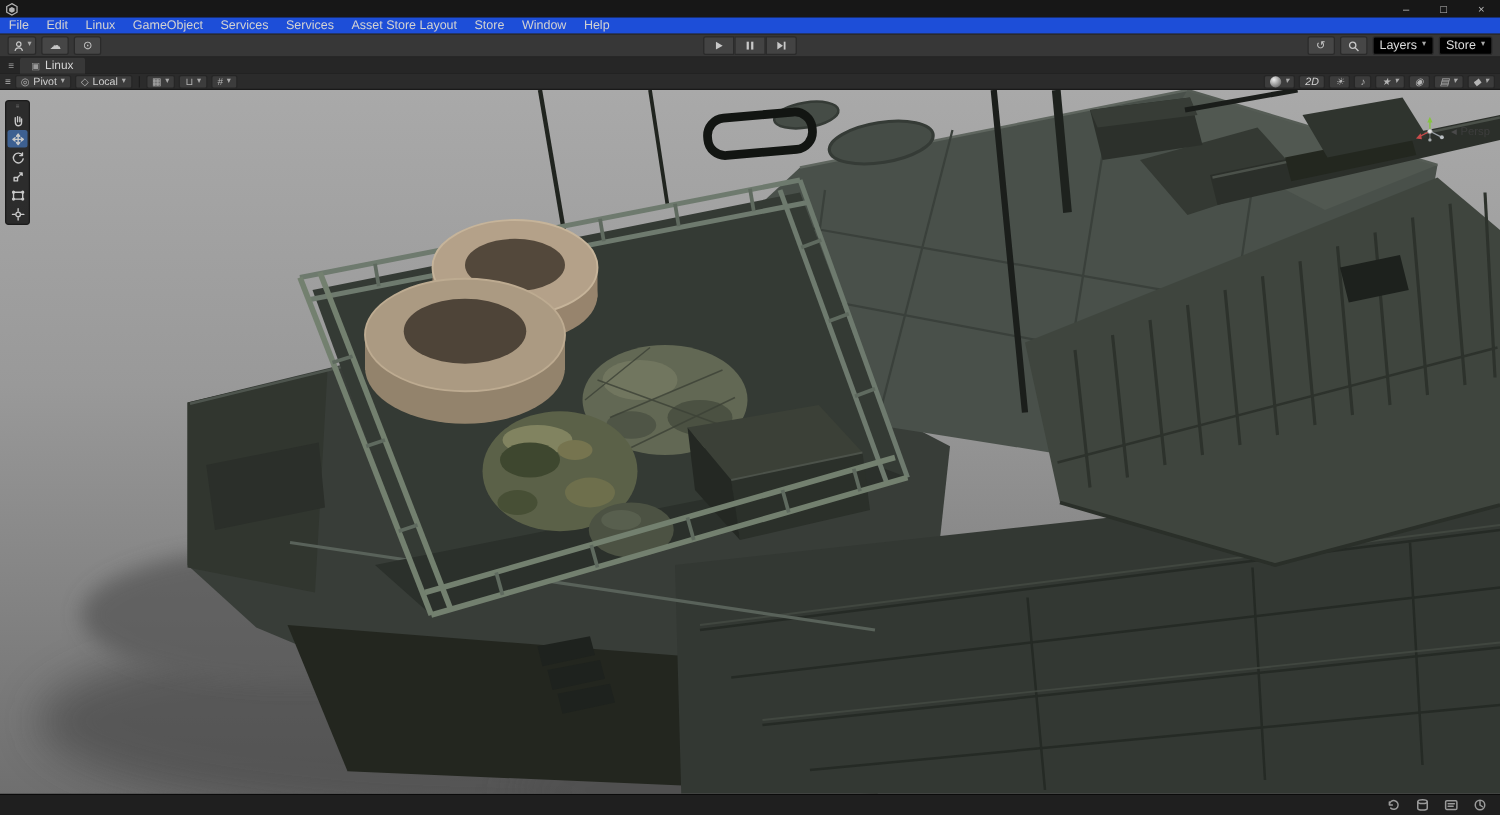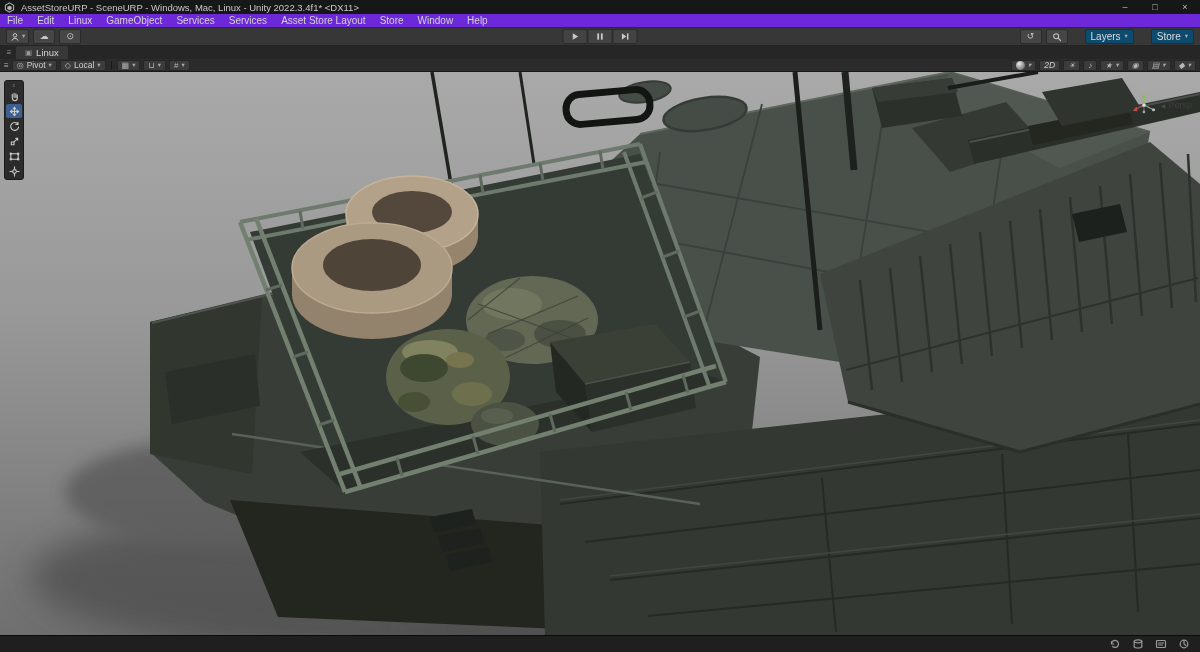--- a/index.html
+++ b/index.html
@@ -10,40 +10,40 @@
   
   .titlebar { height:14px; background:#171717; display:flex; align-items:center;
               padding-left:4px; font-size:9.5px; color:#c9c9c9; flex:0 0 14px; }
   .titlebar .logo { width:12px; height:11px; margin-right:5px; display:flex; align-items:center; }
   .title-text { white-space:nowrap; }
   .win-controls { margin-left:auto; display:flex; height:100%; }
   .win-btn { width:30px; height:100%; display:flex; align-items:center; justify-content:center;
              color:#bdbdbd; font-size:9px; }
 
   
-  .menubar { height:13px; background:#6d28d9; display:flex; align-items:center;
+  .menubar { height:13px; background:#1d4ed8; display:flex; align-items:center;
              font-size:10px; color:#d2d2d2; flex:0 0 13px; }
   .menu-item { padding:0 7px; height:100%; display:flex; align-items:center; cursor:default; }
 
   
   .toolbar { height:19px; background:#373737; border-top:1px solid #2a2a2a;
              border-bottom:1px solid #232323; position:relative; display:flex;
              align-items:center; padding:0 6px; flex:0 0 19px; }
   .tb-group { display:flex; gap:4px; align-items:center; }
   .tb-btn { height:15px; min-width:22px; background:#464646; border:1px solid #2a2a2a;
             border-radius:2px; display:flex; align-items:center; justify-content:center;
             color:#c6c6c6; font-size:9px; gap:2px; padding:0 3px; }
   .tb-center { position:absolute; left:50%; top:1px; transform:translateX(-50%); display:flex; }
   .play-btn { width:25px; height:15px; background:#434343; border:1px solid #2a2a2a;
               display:flex; align-items:center; justify-content:center; }
   .play-btn:first-child { border-radius:2px 0 0 2px; }
   .play-btn:last-child  { border-radius:0 2px 2px 0; }
   .tb-right { margin-left:auto; display:flex; gap:4px; align-items:center; }
-  .dropdown { height:15px; background:#0c4a6e; border:1px solid #2a2a2a; border-radius:2px;
-              display:flex; align-items:center; gap:4px; padding:0 5px; font-size:10px; color:#dddddd;margin-left:13px; }
+  .dropdown { height:15px; background:#000000; border:1px solid #2a2a2a; border-radius:2px;
+              display:flex; align-items:center; gap:4px; padding:0 5px; font-size:10px; color:#dddddd; }
   .caret { font-size:6.5px; color:#aaaaaa; line-height:1; }
   .glyph { line-height:1; }
 
   
   .tabbar { height:13px; background:#262626; display:flex; align-items:flex-end;
             padding-left:2px; flex:0 0 13px; }
   .pane-menu { width:14px; height:100%; display:flex; align-items:center; justify-content:center;
                color:#9a9a9a; font-size:8px; }
   .tab { height:13px; background:#383838; color:#d4d4d4; font-size:9.5px; display:flex;
          align-items:center; gap:4px; padding:0 9px; border-radius:2px 2px 0 0; }
@@ -92,21 +92,20 @@
 
 <div class="app">
 
   <div class="titlebar">
     <span class="logo">
       <svg viewBox="0 0 12 12" width="11" height="11">
           <path d="M6 1 L10.5 3.5 V8.5 L6 11 L1.5 8.5 V3.5 Z" fill="none" stroke="#b5b5b5" stroke-width="1.1"></path>
           <path d="M6 4 L8.4 5.3 V7.7 L6 9 L3.6 7.7 V5.3 Z" fill="#b5b5b5"></path>
         </svg>
     </span>
-    <span class="title-text">AssetStoreURP - SceneURP - Windows, Mac, Linux - Unity 2022.3.4f1* &lt;DX11&gt;</span>
     <div class="win-controls">
       <span class="win-btn">–</span>
       <span class="win-btn">□</span>
       <span class="win-btn">×</span>
     </div>
   </div>
 
   <div class="menubar">
     <span class="menu-item">File</span>
     <span class="menu-item">Edit</span>

